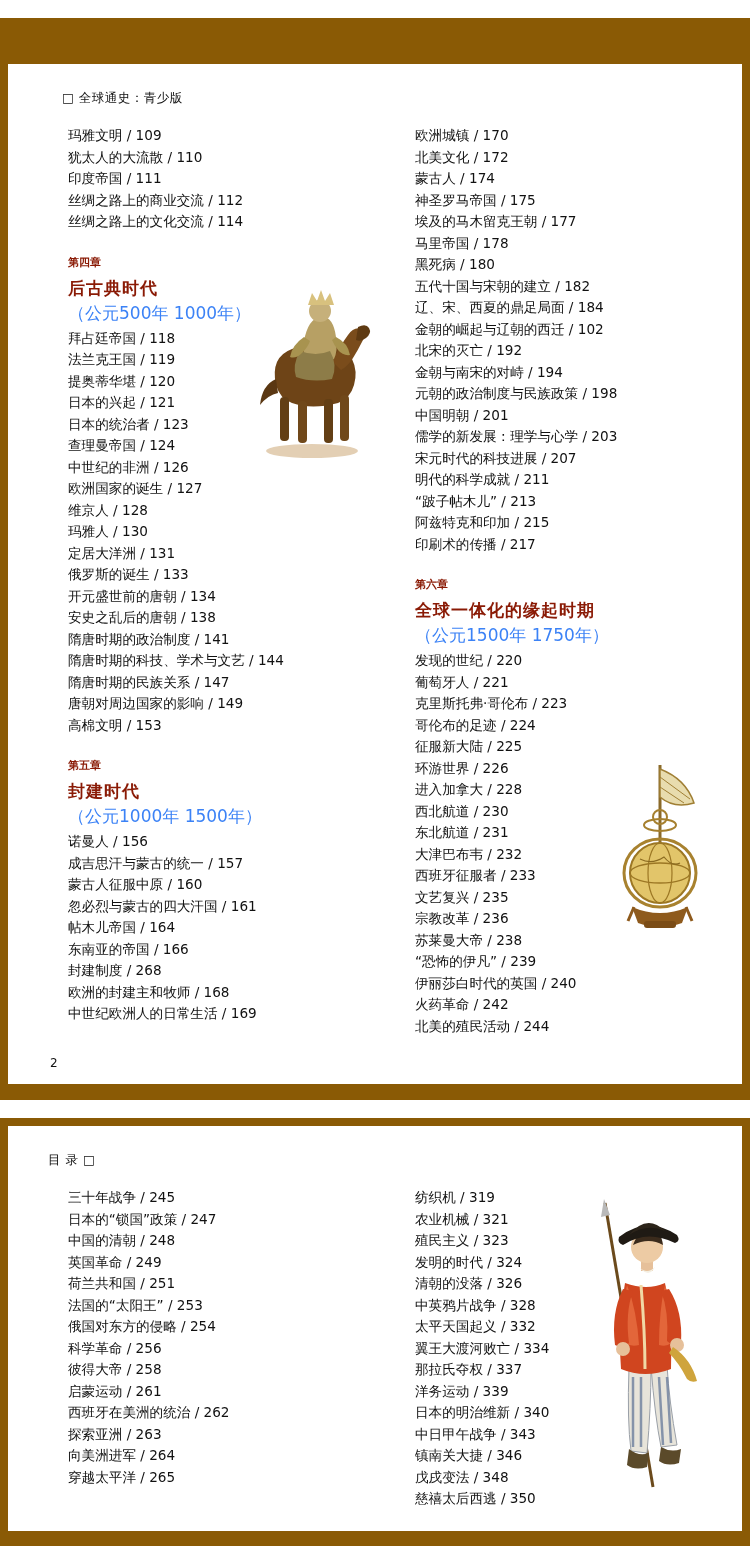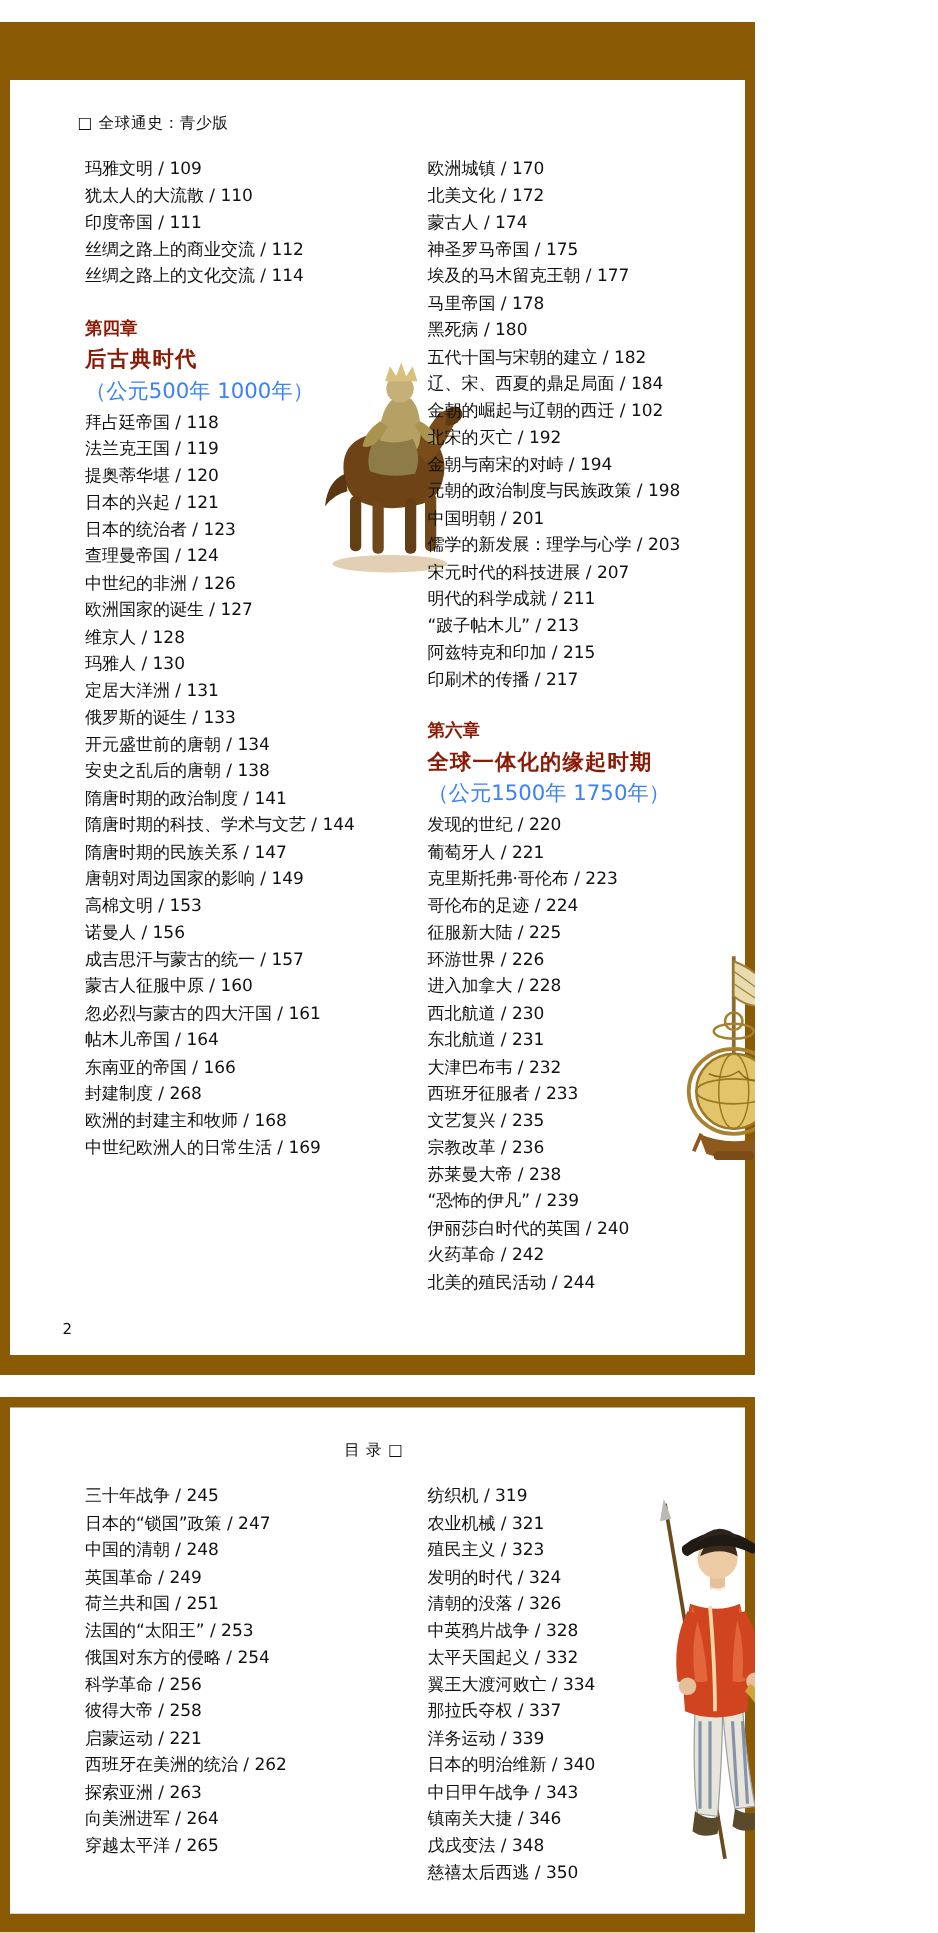--- a/index.html
+++ b/index.html
@@ -6,21 +6,21 @@
     margin: 0;
     padding: 0;
     background: #ffffff;
   }
   body {
     width: 750px;
     font-family: "DejaVu Sans", "Liberation Sans", sans-serif;
   }
   .page {
     position: relative;
-    width: 604px;
+    width: 750px;
     background: #8a5a05;
     box-sizing: border-box;
     overflow: hidden;
   }
   .page.page-one {
     height: 1100px;
     padding: 20px 0 0 0;
     background: linear-gradient(to bottom, #ffffff 0px, #ffffff 18px, #8a5a05 18px, #8a5a05 100%);
   }
   .page.page-two {
@@ -45,21 +45,21 @@
     height: 405px;
   }
   .running-head {
     font-size: 12.5px;
     color: #111;
     letter-spacing: 0.5px;
     margin: 0 0 18px 14px;
     font-family: "DejaVu Sans", "Liberation Sans", sans-serif;
   }
   .running-head.right {
-    text-align: center;
+    text-align: left;
     margin-right: 10px;
     margin-left: 0;
   }
   .cols {
     display: flex;
     gap: 36px;
     position: relative;
   }
   .col {
     width: 50%;
@@ -69,21 +69,21 @@
     font-size: 13.6px;
     line-height: 21.5px;
     color: #111;
     white-space: nowrap;
     margin-left: 20px;
   }
   .chapter-block {
     margin: 18px 0 4px 20px;
   }
   .chapter-no {
-    font-size: 14px;
+    font-size: 11px;
     font-weight: bold;
     color: #8a1a05;
     line-height: 24px;
   }
   .chapter-title {
     font-size: 17px;
     font-weight: bold;
     color: #8a1a05;
     line-height: 27px;
     letter-spacing: 1px;
@@ -160,20 +160,25 @@
         <div class="entry">定居大洋洲 / 131</div>
         <div class="entry">俄罗斯的诞生 / 133</div>
         <div class="entry">开元盛世前的唐朝 / 134</div>
         <div class="entry">安史之乱后的唐朝 / 138</div>
         <div class="entry">隋唐时期的政治制度 / 141</div>
         <div class="entry">隋唐时期的科技、学术与文艺 / 144</div>
         <div class="entry">隋唐时期的民族关系 / 147</div>
         <div class="entry">唐朝对周边国家的影响 / 149</div>
         <div class="entry">高棉文明 / 153</div>
 
+        <div class="chapter-block">
+          <div class="chapter-no">第五章</div>
+          <div class="chapter-title">封建时代</div>
+          <div class="chapter-dates">（公元1000年   1500年）</div>
+        </div>
 
         <div class="entry">诺曼人 / 156</div>
         <div class="entry">成吉思汗与蒙古的统一 / 157</div>
         <div class="entry">蒙古人征服中原 / 160</div>
         <div class="entry">忽必烈与蒙古的四大汗国 / 161</div>
         <div class="entry">帖木儿帝国 / 164</div>
         <div class="entry">东南亚的帝国 / 166</div>
         <div class="entry">封建制度 / 268</div>
         <div class="entry">欧洲的封建主和牧师 / 168</div>
         <div class="entry">中世纪欧洲人的日常生活 / 169</div>
@@ -297,21 +302,21 @@
       <div class="col">
         <div class="entry">三十年战争 / 245</div>
         <div class="entry">日本的“锁国”政策 / 247</div>
         <div class="entry">中国的清朝 / 248</div>
         <div class="entry">英国革命 / 249</div>
         <div class="entry">荷兰共和国 / 251</div>
         <div class="entry">法国的“太阳王” / 253</div>
         <div class="entry">俄国对东方的侵略 / 254</div>
         <div class="entry">科学革命 / 256</div>
         <div class="entry">彼得大帝 / 258</div>
-        <div class="entry">启蒙运动 / 221</div>
+        <div class="entry">启蒙运动 / 261</div>
         <div class="entry">西班牙在美洲的统治 / 262</div>
         <div class="entry">探索亚洲 / 263</div>
         <div class="entry">向美洲进军 / 264</div>
         <div class="entry">穿越太平洋 / 265</div>
       </div>
 
       <div class="col">
         <div class="entry">纺织机 / 319</div>
         <div class="entry">农业机械 / 321</div>
         <div class="entry">殖民主义 / 323</div>

